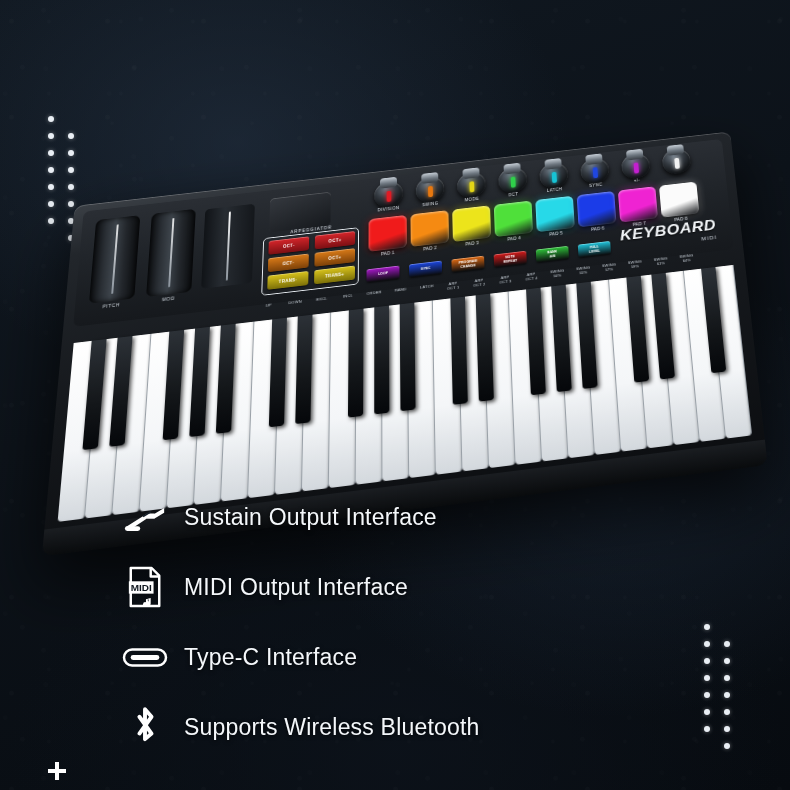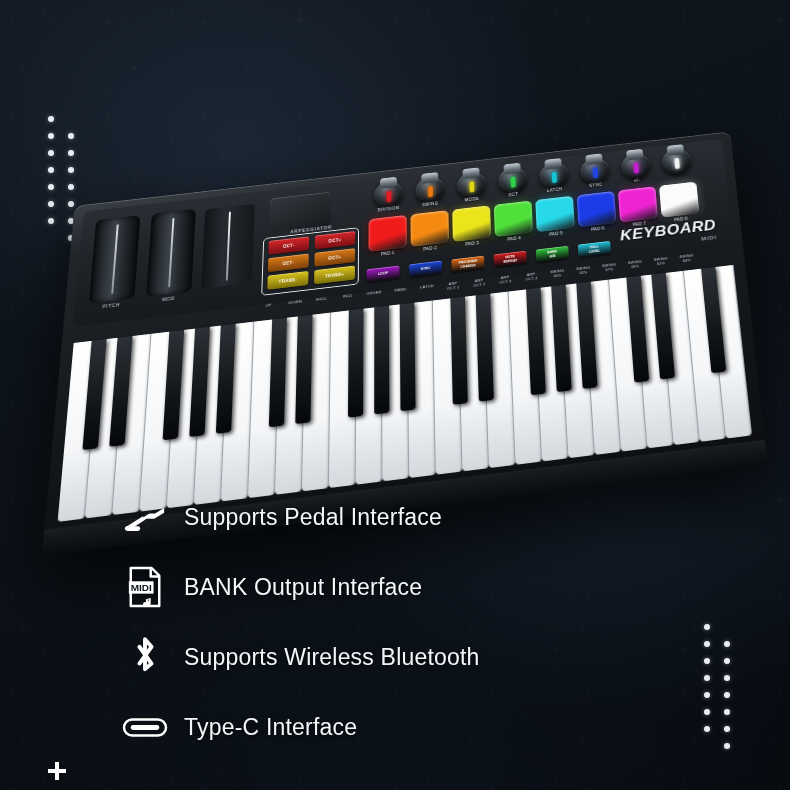--- a/index.html
+++ b/index.html
@@ -484,45 +484,45 @@
   <div id="features">
       <div class="feature">
         <div class="feature-icon">
           <svg viewBox="0 0 48 34" width="46" height="33" fill="none">
             <path d="M4 27 L26 13 L34 13 L44 7 L44 12 L34 18 L26 18 L8 30 Z" fill="#fff"></path>
             <rect x="3" y="26" width="16" height="5" rx="2.5" fill="#fff"></rect>
             <path d="M26 13 L34 13 L34 18 L26 18 Z" fill="#fff"></path>
             <path d="M22 16 L30 11" stroke="#17202a" stroke-width="1.6"></path>
           </svg>
         </div>
-        <div class="feature-text">Supports Pedal Interface</div>
+        <div class="feature-text">Sustain Output Interface</div>
       </div>
       <div class="feature">
         <div class="feature-icon">
           <svg viewBox="0 0 40 46" width="38" height="44" fill="none">
             <path d="M5 3 H27 L35 11 V43 H5 Z" stroke="#fff" stroke-width="2.6" stroke-linejoin="round"></path>
             <path d="M26 3 V12 H35" stroke="#fff" stroke-width="2.6" stroke-linejoin="round"></path>
             <rect x="3" y="17" width="26" height="13" fill="#fff"></rect>
             <text x="16" y="27.4" font-family="Liberation Sans, sans-serif" font-size="10.5" font-weight="bold" fill="#101820" text-anchor="middle">MIDI</text>
             <path d="M23 34 v7.5 a2.6 2.6 0 1 1 -2 -2.5 V36 l5 -1.4 v6 a2.6 2.6 0 1 1 -2 -2.5" fill="#fff"></path>
           </svg>
         </div>
-        <div class="feature-text">BANK Output Interface</div>
-      </div>
-      <div class="feature">
-        <div class="feature-icon">
-          <svg viewBox="0 0 30 46" width="28" height="44" fill="none">
-            <path d="M9 12 L22 30 L15 36 V4 L22 12 L9 30" stroke="#fff" stroke-width="4.2" stroke-linejoin="round" stroke-linecap="round"></path>
-          </svg>
-        </div>
-        <div class="feature-text">Supports Wireless Bluetooth</div>
+        <div class="feature-text">MIDI Output Interface</div>
       </div>
       <div class="feature">
         <div class="feature-icon">
           <svg viewBox="0 0 48 22" width="46" height="21" fill="none">
             <rect x="2" y="2.5" width="44" height="17" rx="8.5" stroke="#fff" stroke-width="2.6"></rect>
             <rect x="9" y="8.5" width="30" height="5" rx="2.5" fill="#fff"></rect>
           </svg>
         </div>
         <div class="feature-text">Type-C Interface</div>
       </div>
+      <div class="feature">
+        <div class="feature-icon">
+          <svg viewBox="0 0 30 46" width="28" height="44" fill="none">
+            <path d="M9 12 L22 30 L15 36 V4 L22 12 L9 30" stroke="#fff" stroke-width="4.2" stroke-linejoin="round" stroke-linecap="round"></path>
+          </svg>
+        </div>
+        <div class="feature-text">Supports Wireless Bluetooth</div>
+      </div>
     </div>
 </div>
 
 </body></html>

